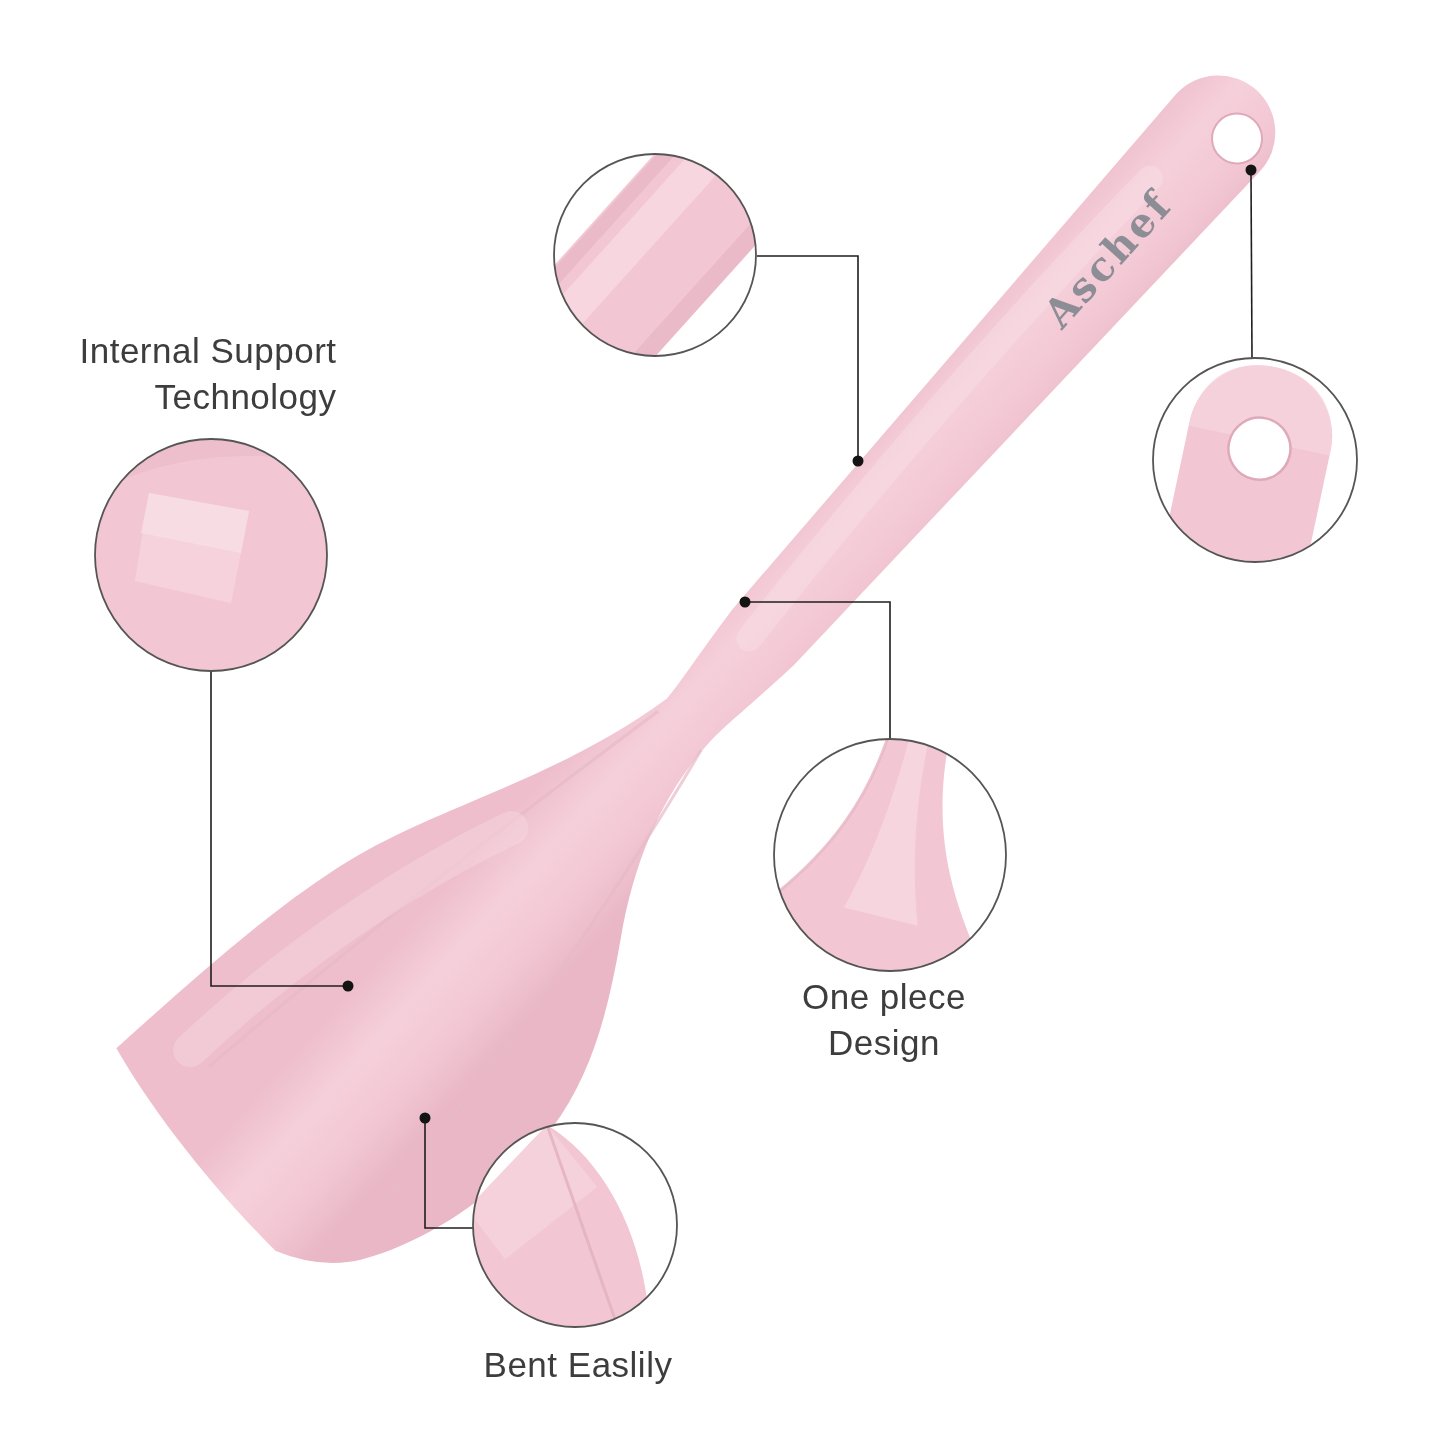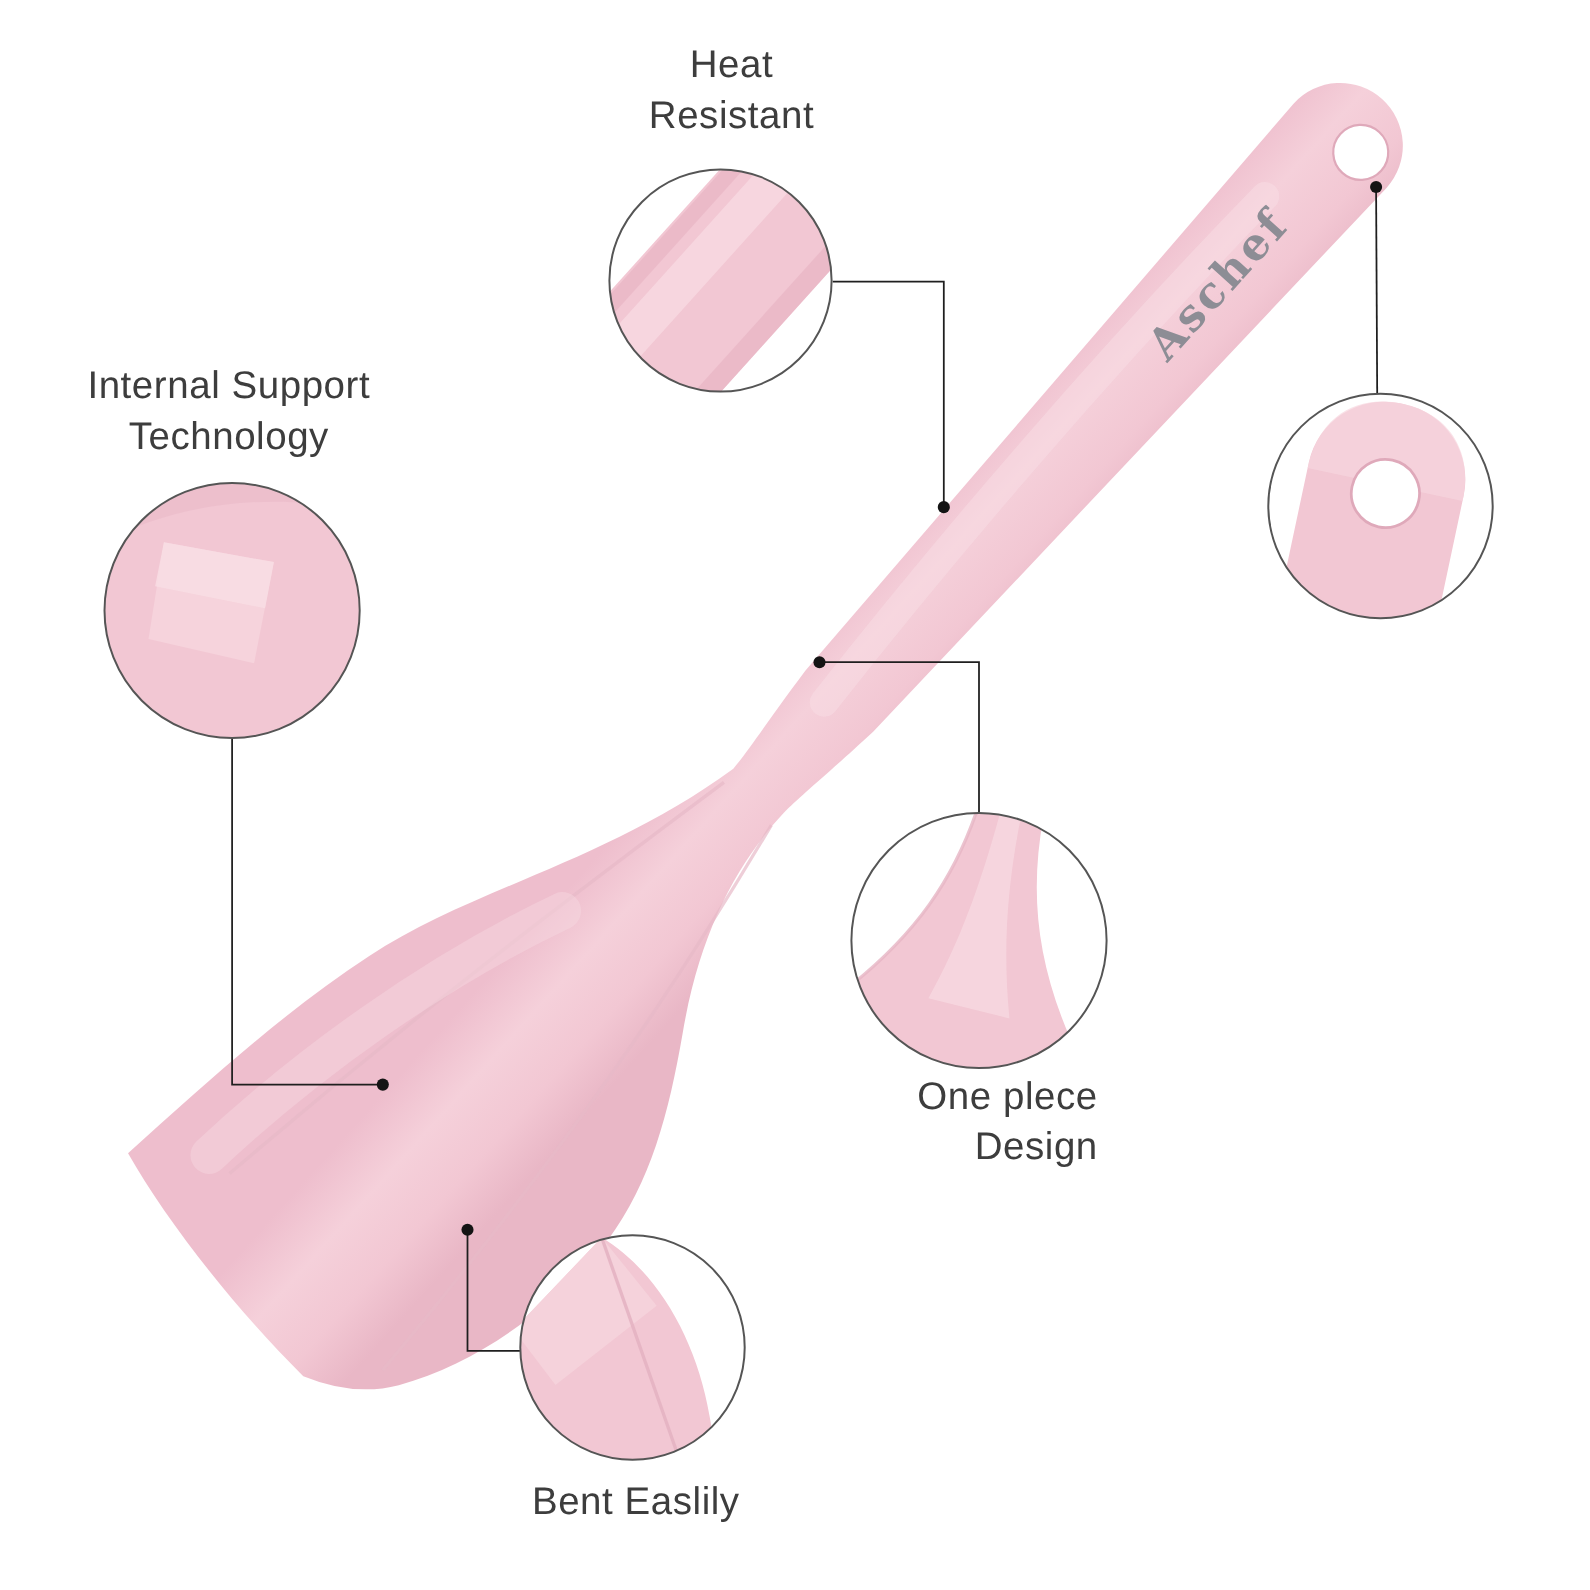--- a/index.html
+++ b/index.html
@@ -15,23 +15,23 @@
     position:absolute;
     transform:translateX(-50%);
     text-align:center;
     font-size:35px;
     line-height:1.32;
     color:#3d3d3d;
     white-space:pre-line;
     letter-spacing:.5px;
   }
   .label-heat{left:665px;top:36px;}
-  .label-internal{left:208px;top:328px;}
+  .label-internal{left:208px;top:328px;text-align:right;}
   .label-easy{left:1247px;top:586px;}
-  .label-onepiece{left:916px;top:974px;text-align:right;}
+  .label-onepiece{left:884px;top:974px;}
   .label-bent{left:578px;top:1342px;}
   .brand-text{
     font-family:"DejaVu Serif", serif;
     font-weight:bold;
     letter-spacing:3px;
   }
 </style>
 </head>
 <body>
 
@@ -169,21 +169,19 @@
                    C 75 88 76 110 76 110
                    L -108 110 Z" fill="#f2c7d3"></path>
           <path d="M -108 -16 L -28 -100 L 22 -38 L -70 34 Z" fill="#f6d3dc" opacity="0.85"></path>
           <path d="M -28 -100 L 42 100" stroke="#e4b2c2" stroke-width="3" fill="none" opacity="0.9"></path>
         </g>
       </g>
       <circle cx="575" cy="1225" r="102" fill="none" stroke="#555555" stroke-width="1.8"></circle>
     </g>
   </svg>
 
-  <div class="label label-heat">Heat
-Resistant</div>
   <div class="label label-internal">Internal Support
 Technology</div>
   <div class="label label-onepiece">One plece
 Design</div>
   <div class="label label-bent">Bent Easlily</div>
 
 </div>
 
 </body></html>

